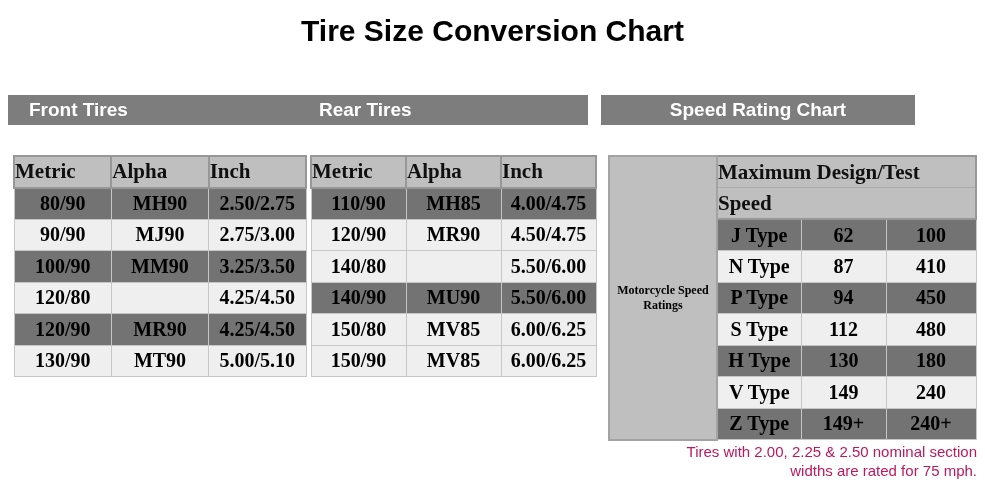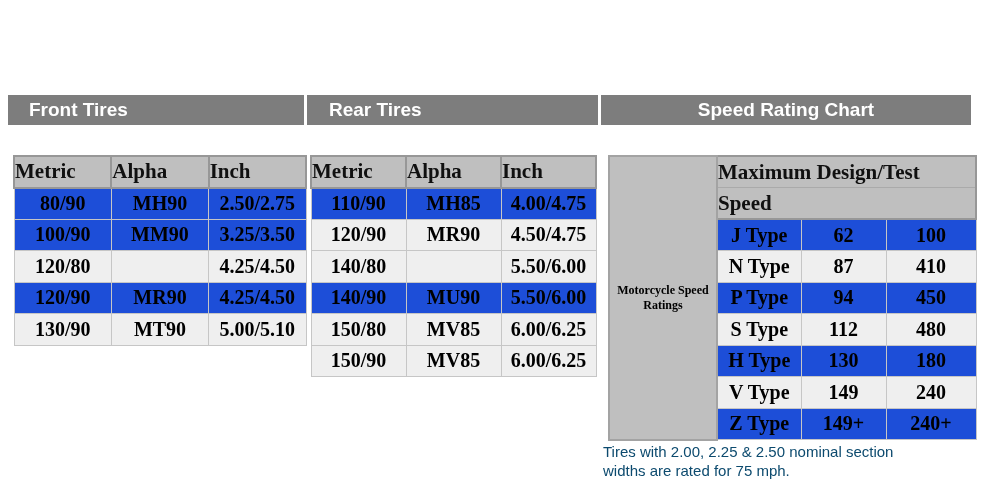--- a/index.html
+++ b/index.html
@@ -13,80 +13,86 @@
     position:absolute; top:14px; left:0; width:100%;
     text-align:center; font-size:30px; font-weight:bold; color:#000;
     font-family:"Liberation Sans", sans-serif;
   }
   .bar {
     position:absolute; top:95px; height:30px; line-height:30px;
     background:var(--bar-bg,#7d7d7d); color:var(--bar-text,#fff);
     font-weight:bold; font-size:19px; white-space:nowrap; overflow:hidden;
   }
   .bar-front { left:8px;   width:296px; padding-left:21px; }
-  .bar-rear  { left:307px; width:291px; padding-left:22px; }
-  .bar-speed { left:601px; width:370px; text-align:center; padding-left:0; }
+  .bar-rear  { left:297px; width:291px; padding-left:22px; }
+  .bar-speed { left:601px; width:314px; text-align:center; padding-left:0; }
 
   table {
     border-collapse:collapse; table-layout:fixed;
     font-family:"Liberation Serif", serif; font-weight:bold;
   }
   .tbl { position:absolute; top:155px; }
   .tbl-front { left:13px;  width:294px; }
   .tbl-rear  { left:310px; width:287px; }
   .tbl-speed { left:608px; width:367px; }
 
   th {
     background:var(--hdr-bg,#bfbfbf); border:2px solid #979797;
     font-size:21px; height:31.5px; text-align:left; color:#101010;
     font-weight:bold; overflow:hidden;
   }
   td {
     border:1px solid #c6c6c6; font-size:20px; height:31.5px;
     text-align:center; color:#000; vertical-align:middle; overflow:hidden;
   }
-  tr.plain td { background:#1d4ed8; }
+  tr.plain td { background:#737373; }
   tr.alt td   { background:var(--alt-bg,#efefef); }
 
   .tbl-speed .label-cell {
     background:var(--hdr-bg,#bfbfbf); border:2px solid #a3a3a3;
     font-size:12px; padding:16px 2px; text-align:center; line-height:1.25;
   }
   .tbl-speed th.hdr1 { border-bottom:1px solid #aaaaaa; }
   .tbl-speed th.hdr2 { border-top:1px solid #aaaaaa; }
 
   .footnote {
     position:absolute; left:603px; top:442px; width:374px;
-    text-align:left; font-size:15px; line-height:1.28; color:#0c4a6e;
+    text-align:right; font-size:15px; line-height:1.28; color:#be185d;
     font-family:"Liberation Sans", sans-serif;
   }
 </style>
 </head>
 <body>
 
 <div class="page">
 
+  <div class="title">Tire Size Conversion Chart</div>
 
   <div class="bar bar-front">Front Tires</div>
   <div class="bar bar-rear">Rear Tires</div>
   <div class="bar bar-speed">Speed Rating Chart</div>
 
   <table class="tbl tbl-front">
     <thead>
       <tr>
         <th>Metric</th>
         <th>Alpha</th>
         <th>Inch</th>
       </tr>
     </thead>
     <tbody>
       <tr class="plain">
         <td>80/90</td>
         <td>MH90</td>
         <td>2.50/2.75</td>
+      </tr>
+      <tr class="alt">
+        <td>90/90</td>
+        <td>MJ90</td>
+        <td>2.75/3.00</td>
       </tr>
       <tr class="plain">
         <td>100/90</td>
         <td>MM90</td>
         <td>3.25/3.50</td>
       </tr>
       <tr class="alt">
         <td>120/80</td>
         <td></td>
         <td>4.25/4.50</td>

